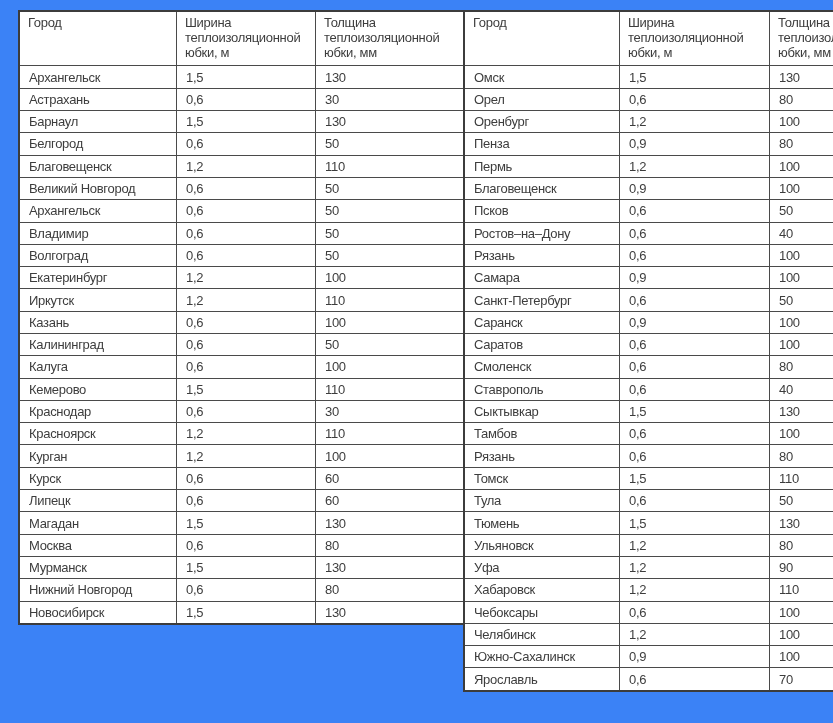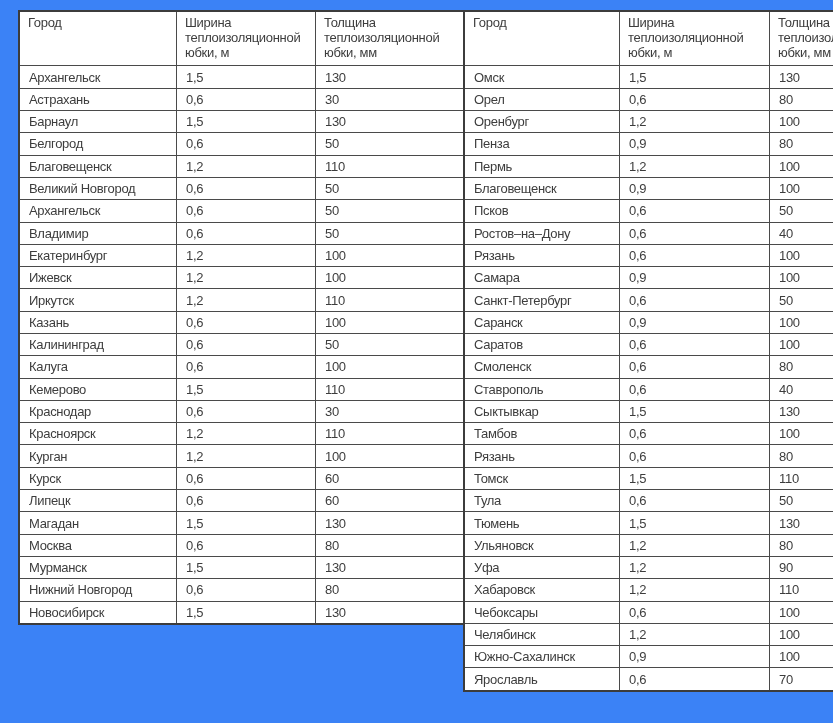--- a/index.html
+++ b/index.html
@@ -110,26 +110,26 @@
             <td>Архангельск</td>
             <td>0,6</td>
             <td>50</td>
           </tr>
           <tr>
             <td>Владимир</td>
             <td>0,6</td>
             <td>50</td>
           </tr>
           <tr>
+            <td>Волгоград</td>
+            <td>0,6</td>
+            <td>50</td>
+          </tr>
+          <tr>
             <td>Екатеринбург</td>
-            <td>1,2</td>
-            <td>100</td>
-          </tr>
-          <tr>
-            <td>Ижевск</td>
             <td>1,2</td>
             <td>100</td>
           </tr>
           <tr>
             <td>Иркутск</td>
             <td>1,2</td>
             <td>110</td>
           </tr>
           <tr>
             <td>Казань</td>

